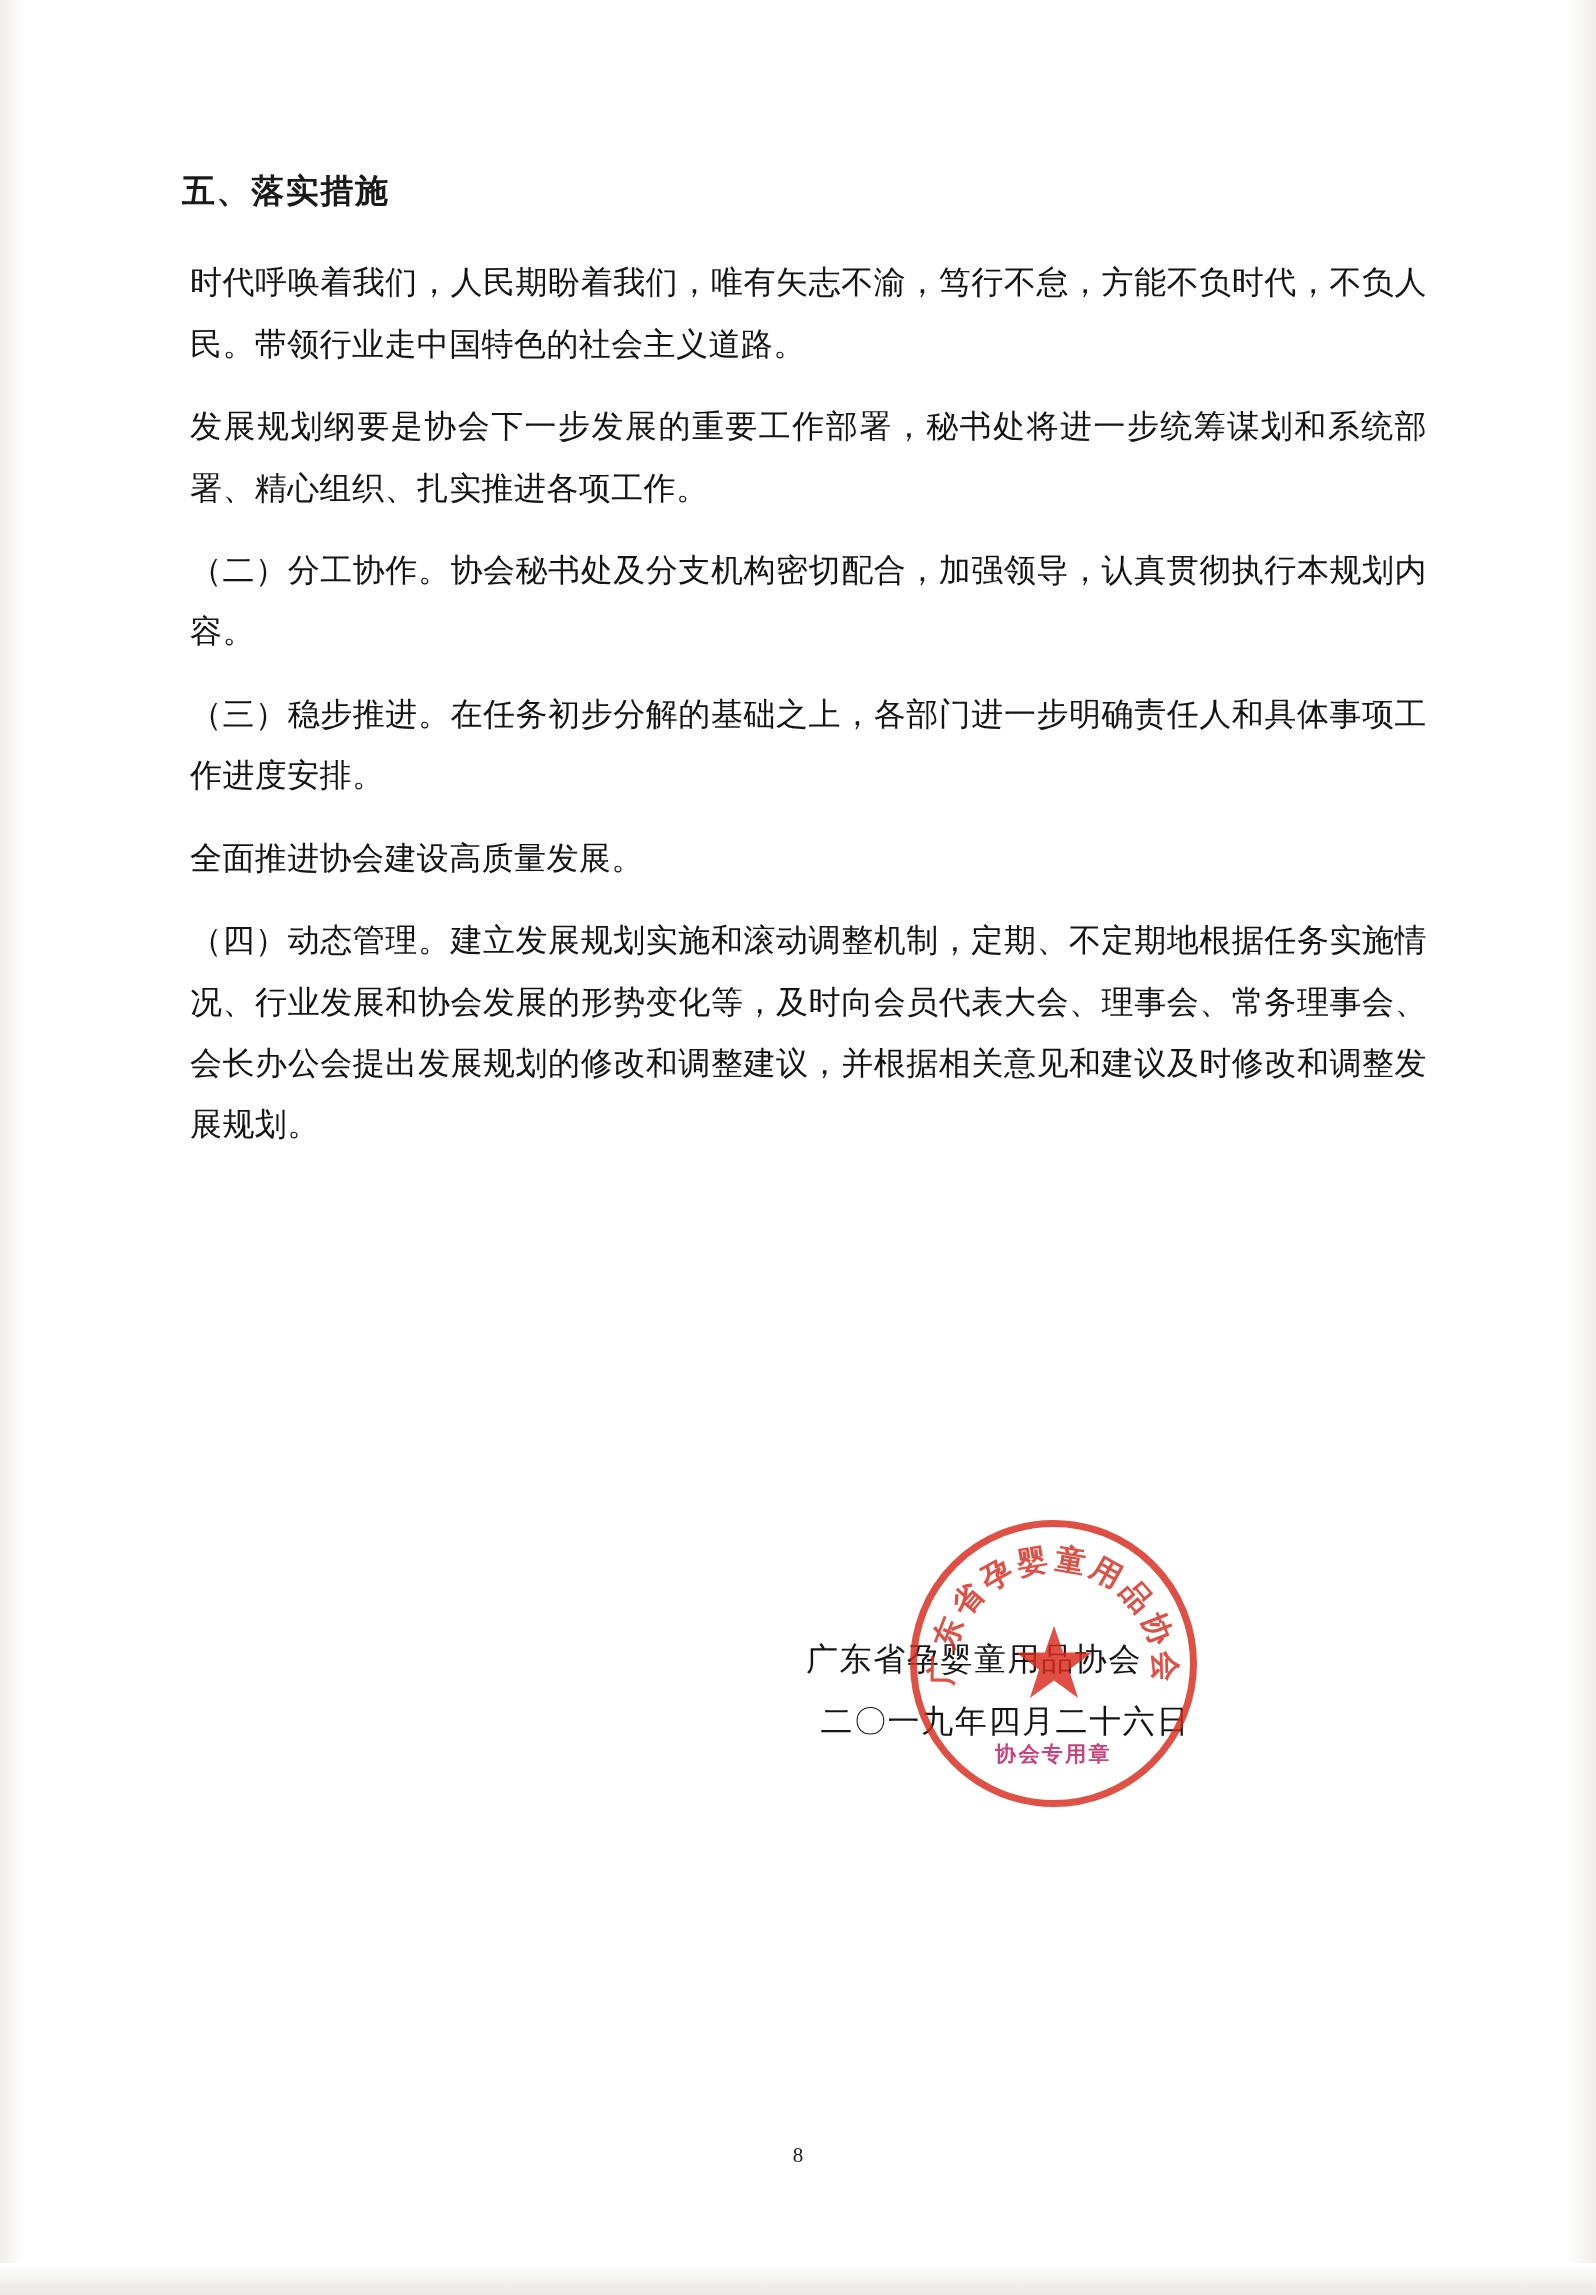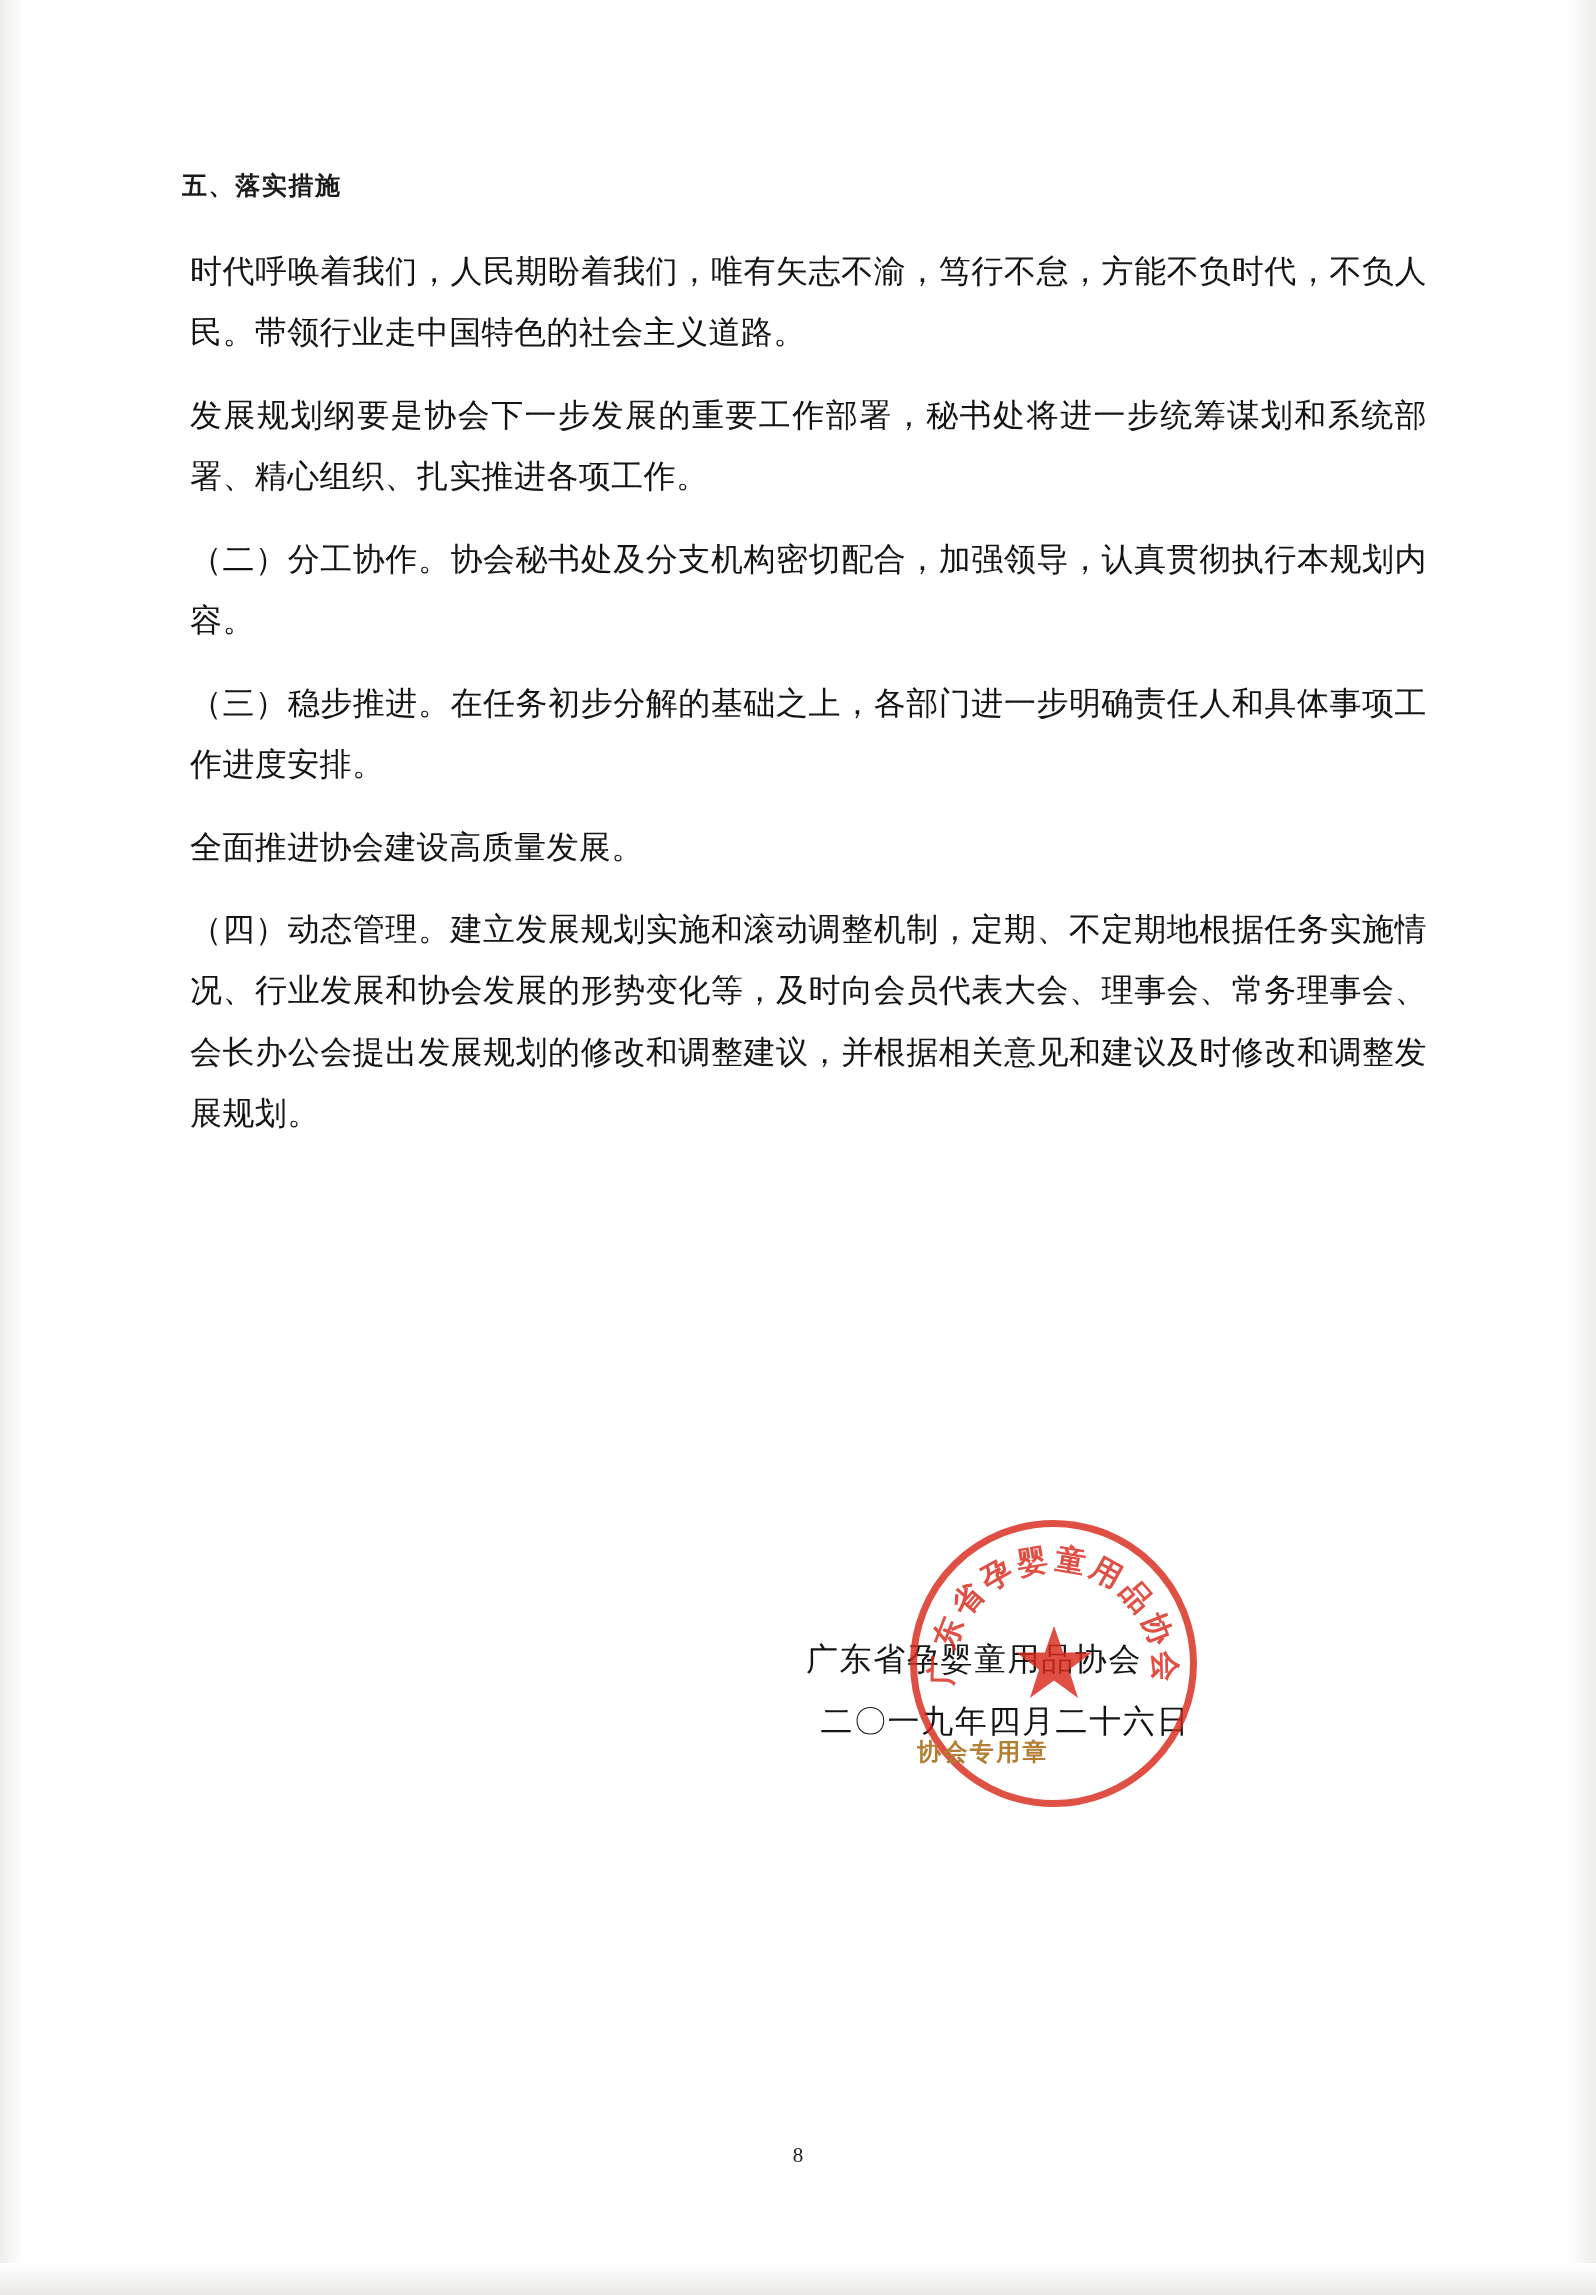--- a/index.html
+++ b/index.html
@@ -38,21 +38,21 @@
   }
   .content {
     position: absolute;
     left: 182px;
     top: 168px;
     width: 1245px;
   }
   .heading {
     font-family: "Liberation Serif", "DejaVu Serif", serif;
     font-weight: bold;
-    font-size: 25px;
+    font-size: 33px;
     letter-spacing: 1.6px;
     color: #1a1a1a;
     margin: 0 0 38px 0;
     line-height: 1.4;
   }
   .para {
     font-size: 32px;
     line-height: 1.92;
     color: #141414;
     margin: 0 0 21px 8px;
@@ -114,22 +114,23 @@
     transform: translate(-50%, -50%);
     width: 83px;
     height: 83px;
     color: #d8291c;
   }
   .seal .bottom-text {
     position: absolute;
     left: 0;
     bottom: 32px;
     width: 100%;
-    color: #a16207;
-    font-size: 24px;
+    text-align: center;
+    color: #be185d;
+    font-size: 21px;
     font-weight: bold;
     letter-spacing: 2.4px;
     font-family: "Liberation Serif", "DejaVu Serif", serif;
   }
   .page-number {
     position: absolute;
     left: 0;
     top: 2143px;
     width: 1596px;
     text-align: center;

